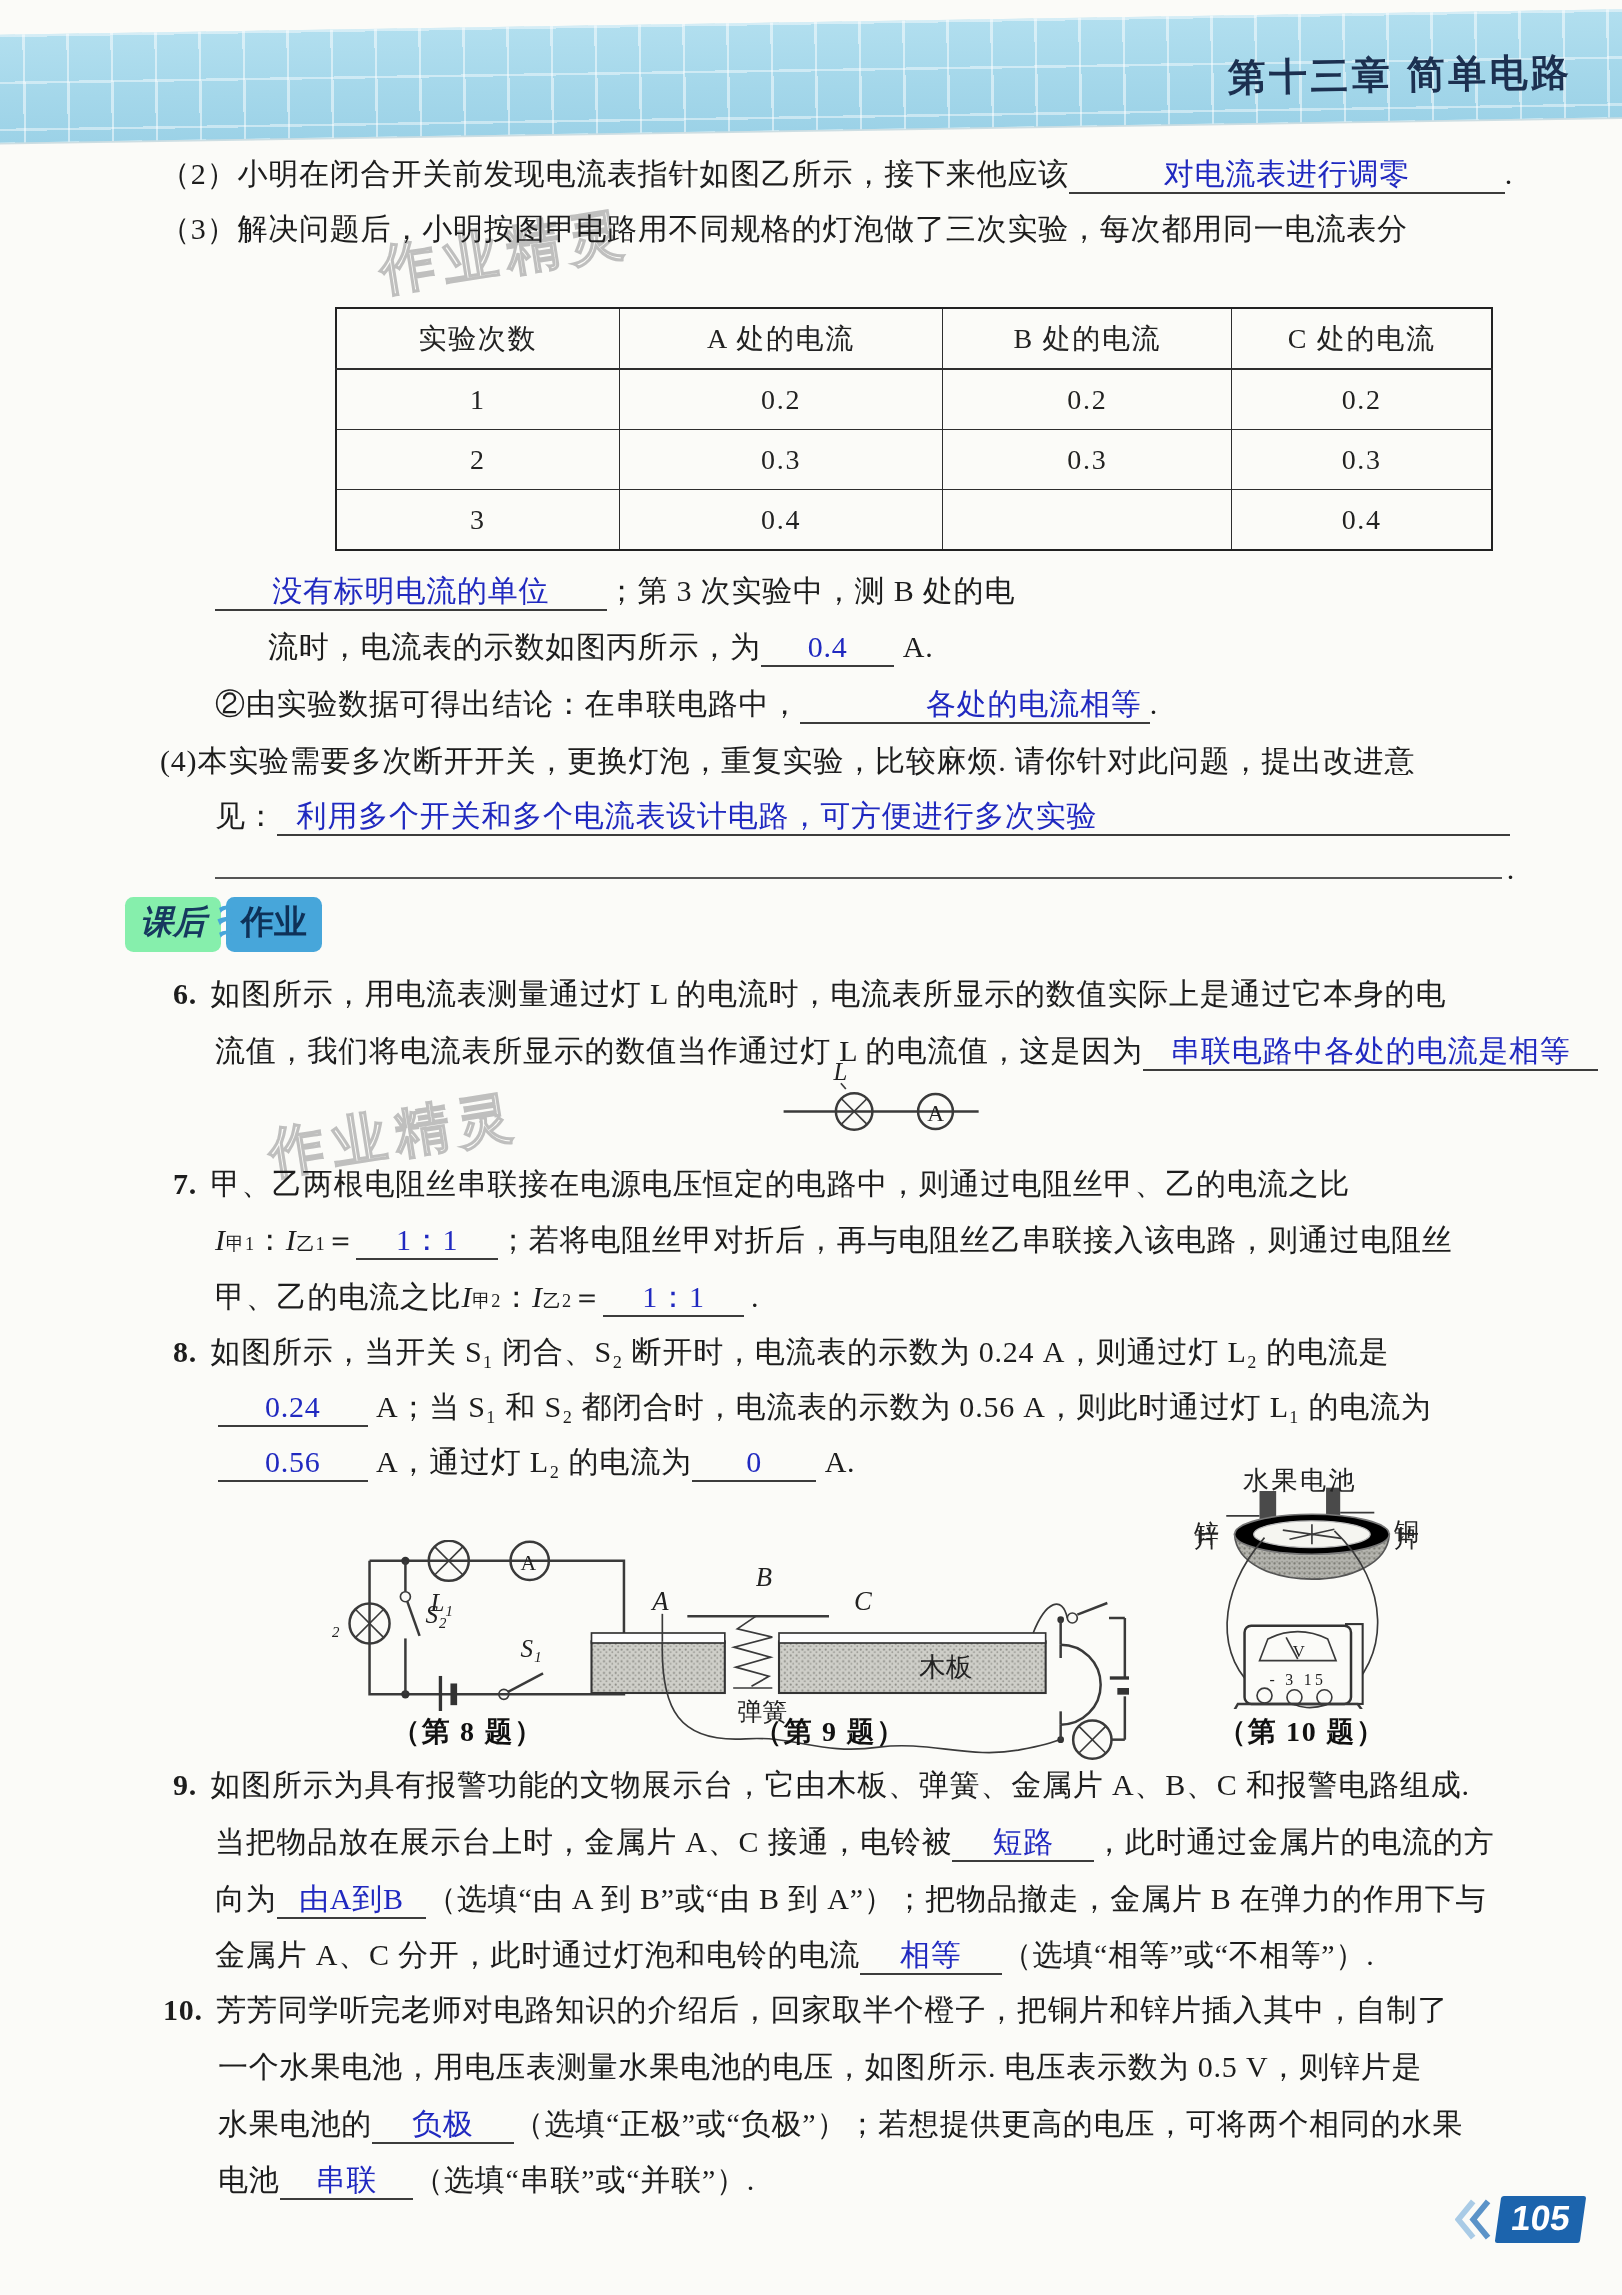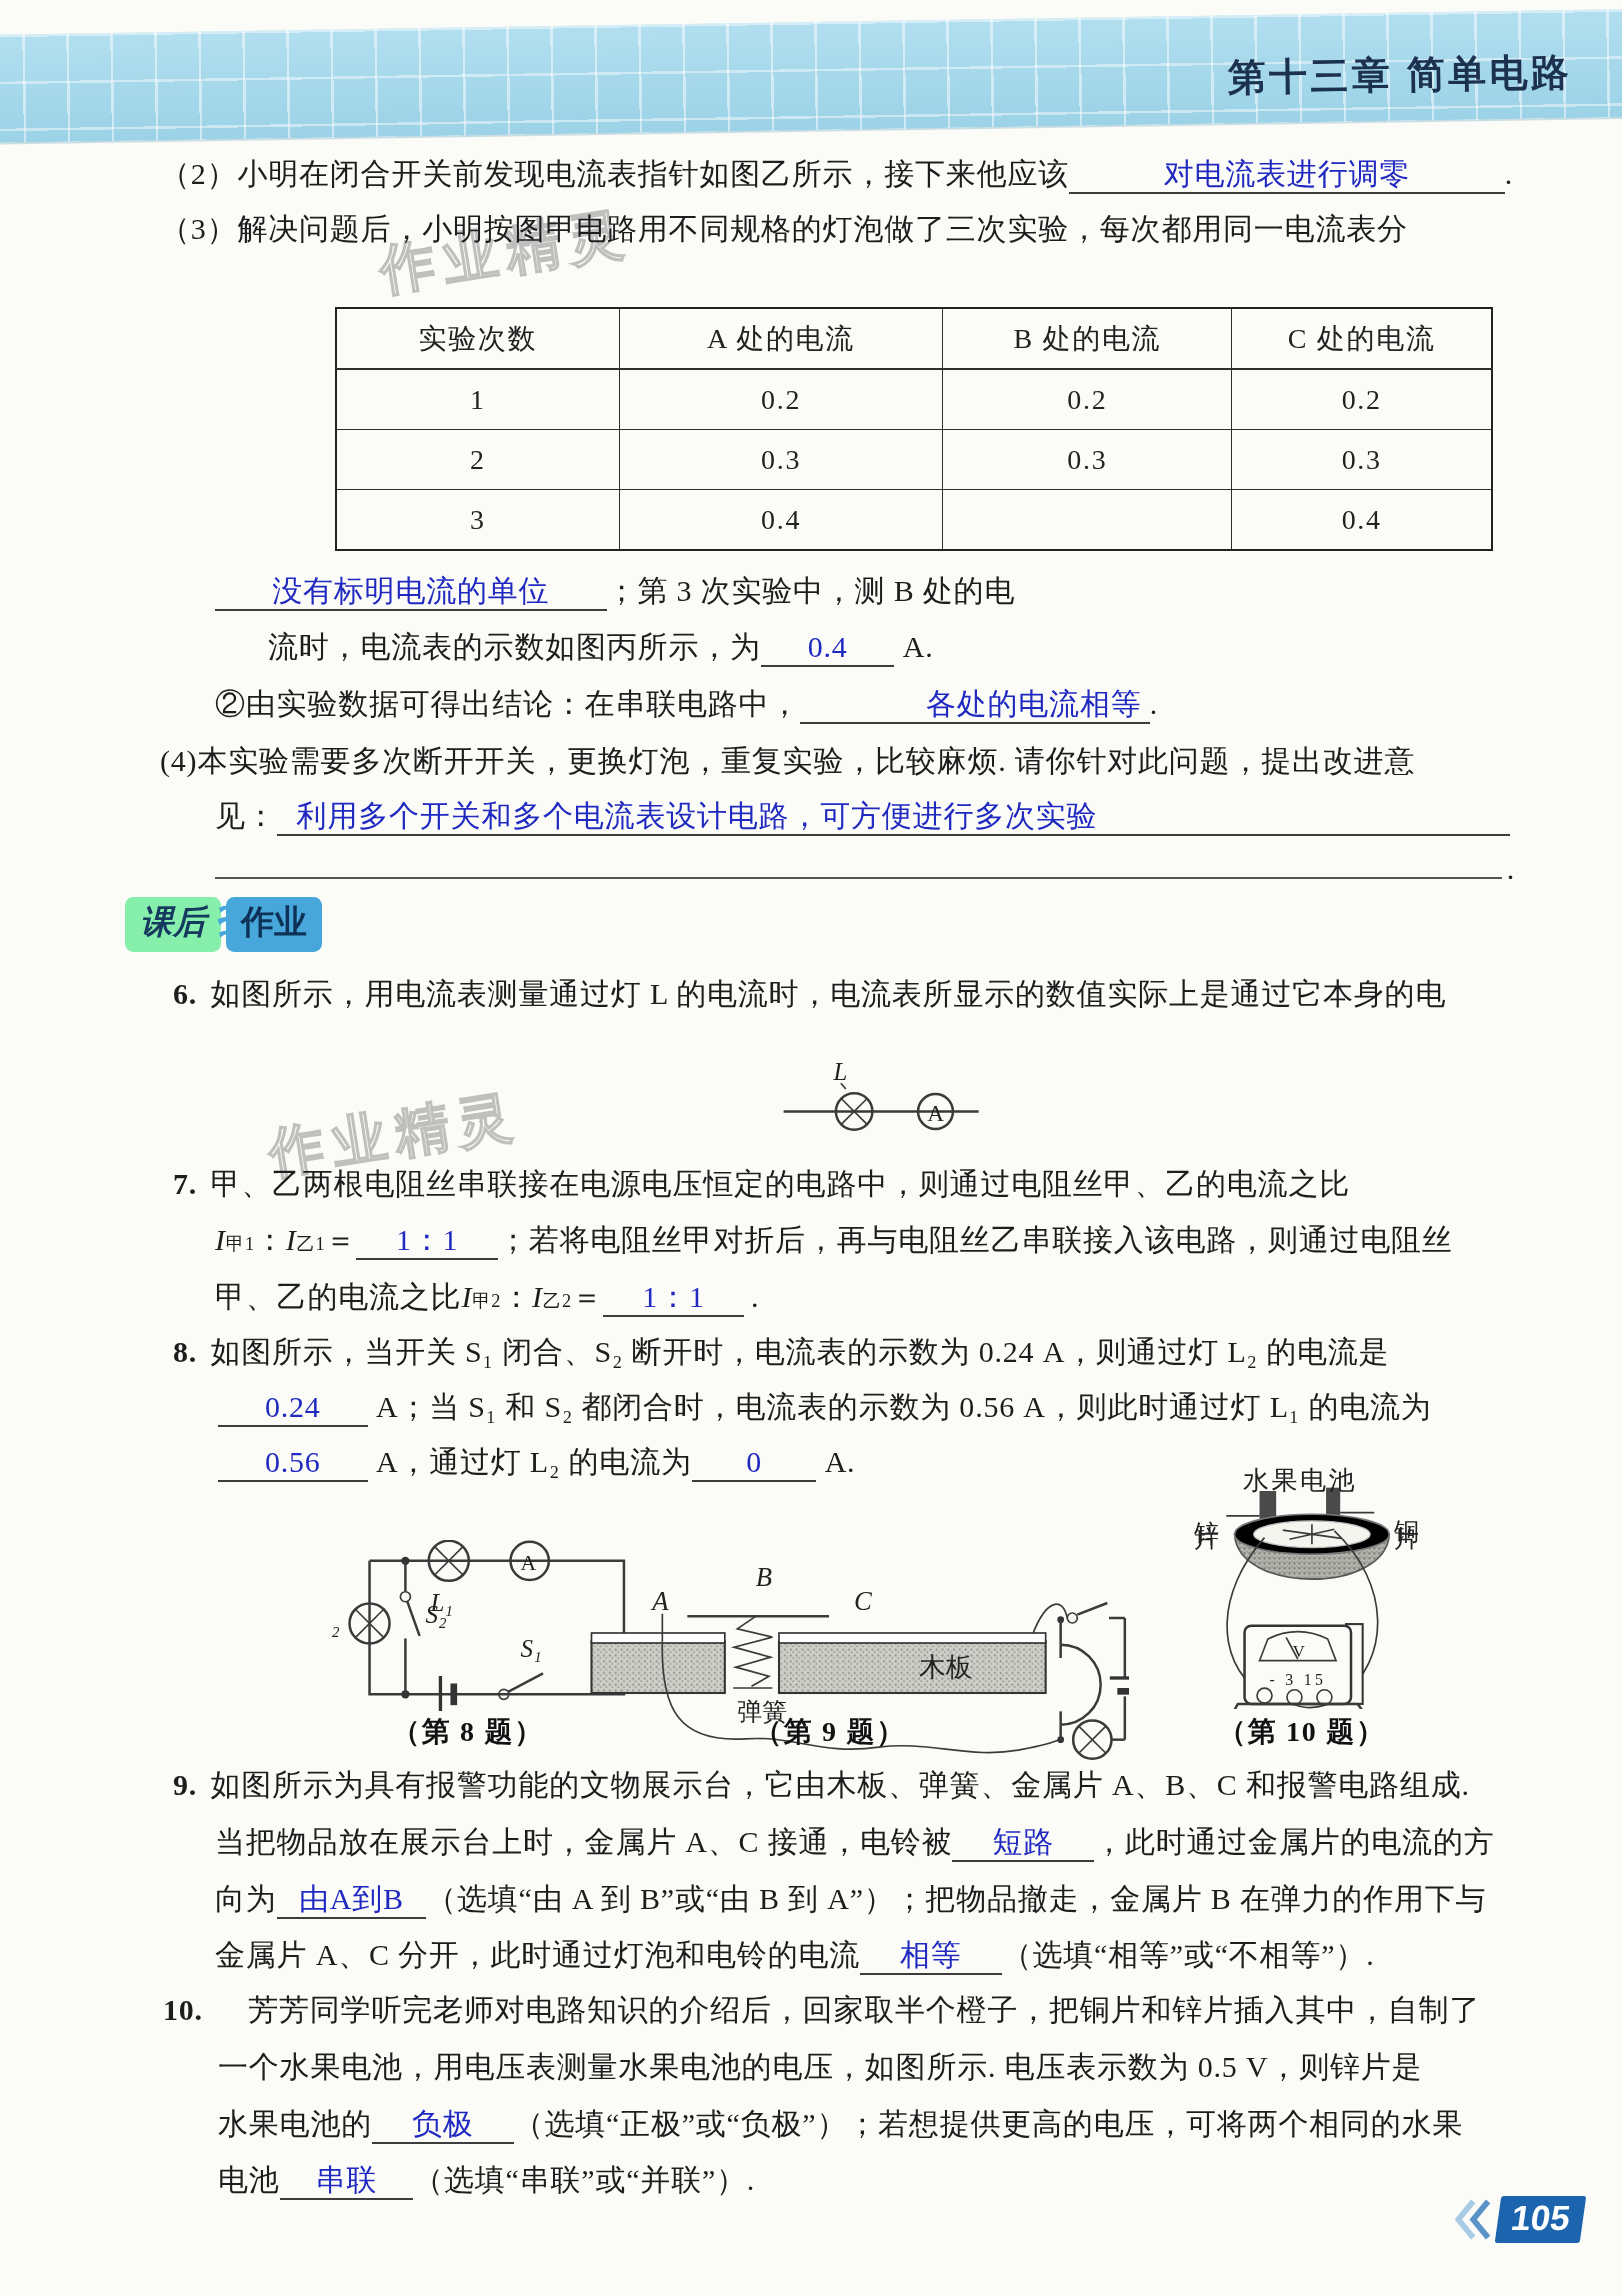--- a/index.html
+++ b/index.html
@@ -155,20 +155,24 @@
       <path d="M4 20 q12 -7 20 2 q-12 -2 -17 5 z" fill="#47a6da"></path>
       <path d="M6 36 q10 -6 16 2 q-10 -2 -14 4 z" fill="#47a6da"></path>
     </svg>
     <span class="tag tag-right">作业</span>
   </div>
 
   <div class="line" style="left:173px; top:975px;">
     <span class="num">6.</span>
     <span>如图所示，用电流表测量通过灯 L 的电流时，电流表所显示的数值实际上是通过它本身的电</span>
   </div>
+  <div class="line" style="left:215px; top:1032px; width:1383px;">
+    <span>流值，我们将电流表所显示的数值当作通过灯 L 的电流值，这是因为</span>
+    <span class="ans fill">串联电路中各处的电流是相等</span>
+  </div>
 
   <svg style="position:absolute; left:779px; top:1060px;" width="225" height="83" viewBox="0 0 270 100">
     <line class="wire" x1="5" y1="62" x2="240" y2="62"></line>
     <circle class="wire" cx="90" cy="62" r="22" fill="#fbfbf8"></circle>
     <line class="thin" x1="75" y1="47" x2="105" y2="77"></line>
     <line class="thin" x1="105" y1="47" x2="75" y2="77"></line>
     <line class="thin" x1="80" y1="35" x2="74" y2="28"></line>
     <circle class="wire" cx="188" cy="62" r="21" fill="#fbfbf8"></circle>
     <text x="65" y="24" font-size="30" font-style="italic">L</text>
     <text x="178" y="73" font-size="28">A</text>
@@ -352,21 +356,21 @@
     <span>向为</span>
     <span class="ans" style="min-width:133px;">由A到B</span>
     <span>（选填“由 A 到 B”或“由 B 到 A”）；把物品撤走，金属片 B 在弹力的作用下与</span>
   </div>
   <div class="line" style="left:215px; top:1936px;">
     <span>金属片 A、C 分开，此时通过灯泡和电铃的电流</span>
     <span class="ans" style="min-width:125px;">相等</span>
     <span>（选填“相等”或“不相等”）.</span>
   </div>
 
-  <div class="line" style="left:163px; top:1991px;gap:32px;">
+  <div class="line" style="left:163px; top:1991px;">
     <span class="num">10.</span>
     <span>芳芳同学听完老师对电路知识的介绍后，回家取半个橙子，把铜片和锌片插入其中，自制了</span>
   </div>
   <div class="line" style="left:218px; top:2048px;">
     <span>一个水果电池，用电压表测量水果电池的电压，如图所示. 电压表示数为 0.5 V，则锌片是</span>
   </div>
   <div class="line" style="left:218px; top:2105px;">
     <span>水果电池的</span>
     <span class="ans" style="min-width:125px;">负极</span>
     <span>（选填“正极”或“负极”）；若想提供更高的电压，可将两个相同的水果</span>

